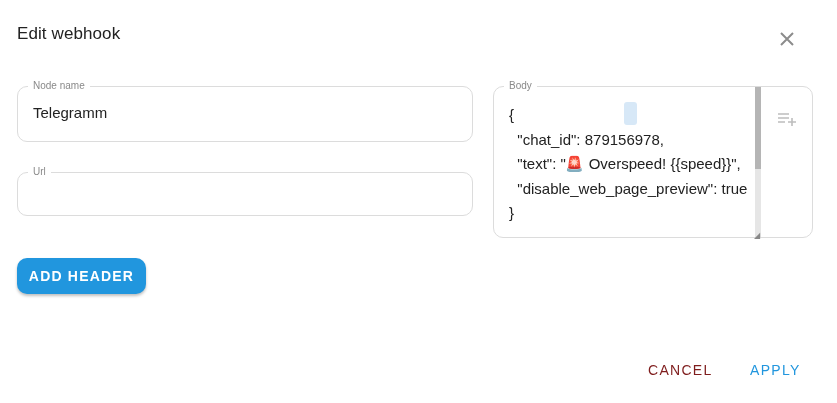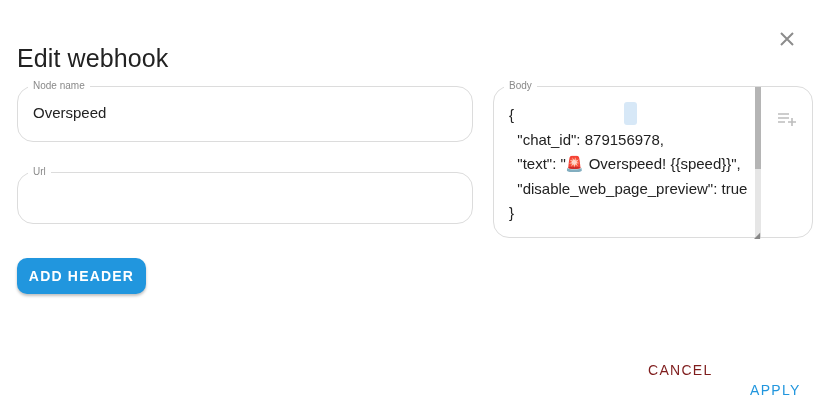--- a/index.html
+++ b/index.html
@@ -1,48 +1,48 @@
 <!DOCTYPE html>
 <html><head>
   <meta charset="utf-8">
   <style>
     html, body { margin:0; padding:0; }
     body { width:837px; height:403px; background:#fff; font-family:"Liberation Sans", sans-serif; position:relative; overflow:hidden; color:#212121; }
-    .title { position:absolute; left:17px; top:44px; font-size:25px; font-weight:500; color:#222; letter-spacing:0.1px;text-align:right; }
+    .title { position:absolute; left:17px; top:24px; font-size:17px; font-weight:500; color:#222; letter-spacing:0.1px;text-align:right; }
     .close { position:absolute; left:777px; top:29px; width:20px; height:20px; cursor:pointer; }
-    .field { position:absolute; border:1px solid #dcdcdc; border-radius:16px; box-sizing:border-box; }
+    .field { position:absolute; border:1px solid #dcdcdc; border-radius:10px; box-sizing:border-box; }
     .field .lbl { position:absolute; top:-8px; left:10px; padding:0 5px; background:#fff; font-size:10px; color:#8a8a8a; line-height:14px; }
     .field .val { position:absolute; left:15px; top:17px; font-size:15px; color:#222; white-space:nowrap; overflow:hidden; right:0; }
     #node { left:17px; top:86px; width:456px; height:56px; }
-    #url { left:17px; top:172px; width:456px; height:52px; }
+    #url { left:17px; top:172px; width:456px; height:44px; }
     #body { left:493px; top:86px; width:320px; height:152px;padding-left:19px; }
     .ta { position:absolute; left:0; top:0; width:262px; height:150px; overflow:hidden; }
     .ta pre { margin:0; padding:16px 0 0 15px; font-family:"Liberation Sans", sans-serif; font-size:15px; line-height:24.5px; color:#222; white-space:pre-wrap; width:240px; }
     .scroll { position:absolute; left:261px; top:0; width:6px; height:150px; background:#e6e6e6; }
     .scroll .thumb { position:absolute; left:0; top:0; width:6px; height:82px; background:#b5b5b5; }
     .cursor-hl { position:absolute; left:130px; top:15px; width:13px; height:23px; background:#d7e8f7; border-radius:3px; }
     .resize { position:absolute; left:260px; top:144px; font-size:8px; color:#888; }
     .addicon { position:absolute; left:283px; top:24px; width:20px; height:16px; }
     .btn-add { position:absolute; left:17px; top:258px; width:129px; height:36px; background:#2196de; color:#fff; border:none; border-radius:10px; font-size:14px; font-weight:bold; letter-spacing:1.2px; box-shadow:0 2px 3px rgba(0,0,0,0.25); cursor:pointer; font-family:"Liberation Sans", sans-serif; }
     .btn-text { position:absolute; top:362px; background:none; border:none; font-size:14px; letter-spacing:1.3px; cursor:pointer; font-family:"Liberation Sans", sans-serif; padding:0; }
     .cancel { left:648px; color:#7f1d1d; }
-    .apply { left:750px; color:#2196de;margin-top:20px; }
+    .apply { left:750px; color:#2196de; }
   </style>
 </head>
 <body>
 
 <div class="title">Edit webhook</div>
 
 <svg class="close" viewBox="0 0 20 20">
   <path d="M4 4 L16 16 M16 4 L4 16" stroke="#8c8c8c" stroke-width="2" fill="none"></path>
 </svg>
 
 <div class="field" id="node">
   <span class="lbl">Node name</span>
-  <div class="val">Overspeed</div>
+  <div class="val">Telegramm</div>
 </div>
 
 <div class="field" id="url">
   <span class="lbl">Url</span>
 </div>
 
 <div class="field" id="body">
   <span class="lbl">Body</span>
   <div class="ta">
     <div class="cursor-hl"></div>

